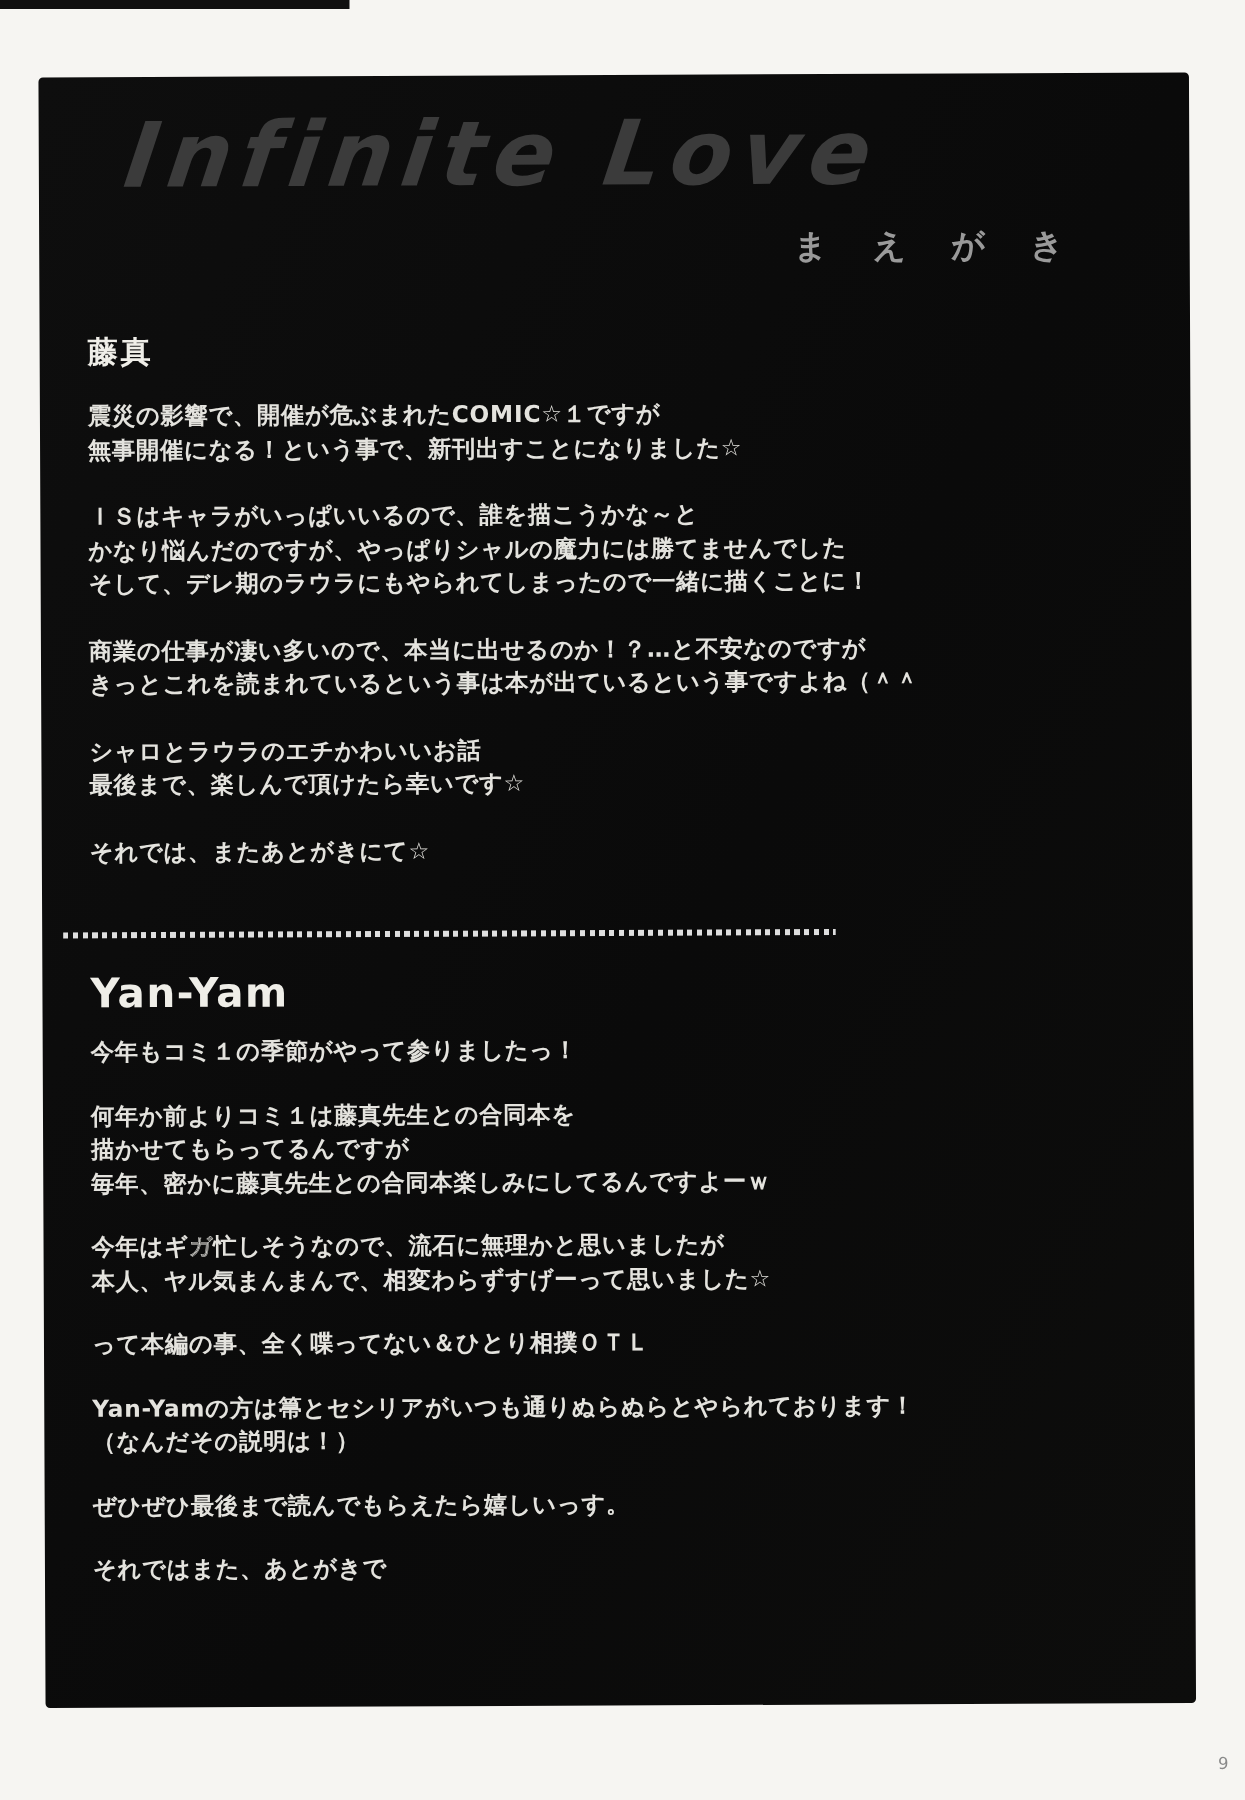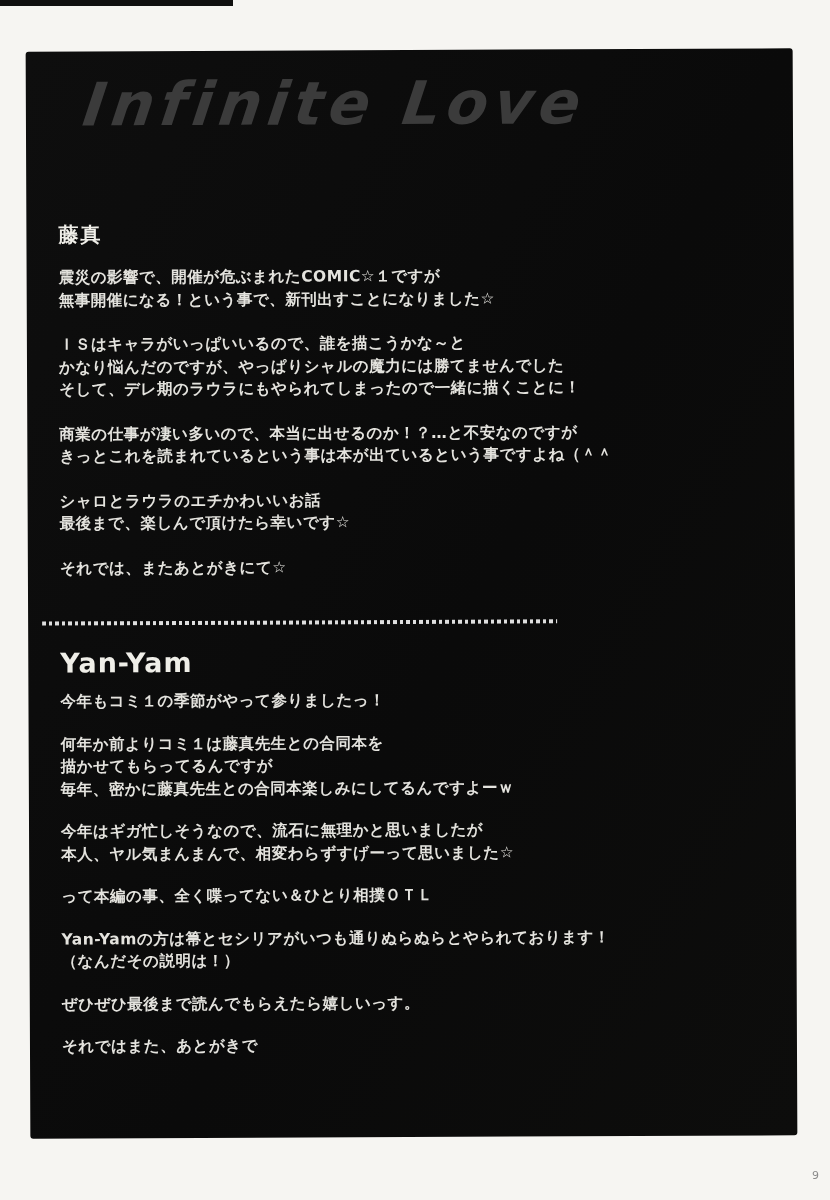--- a/index.html
+++ b/index.html
@@ -58,20 +58,21 @@
     font-size:11px;color:#8a8a8a;
   }
 </style>
 </head>
 <body>
 
 <div class="scan-strip"></div>
 
 <div class="page">
   <div class="logo">Infinite Love</div>
+  <div class="subtitle">まえがき</div>
 
   <div class="content">
     <div class="sec1">
       <div class="author author-1">藤真</div>
       <div>
           <div class="para">
             <div class="line">震災の影響で、開催が危ぶまれたCOMIC☆１ですが</div>
             <div class="line">無事開催になる！という事で、新刊出すことになりました☆</div>
           </div>
           <div class="para">

